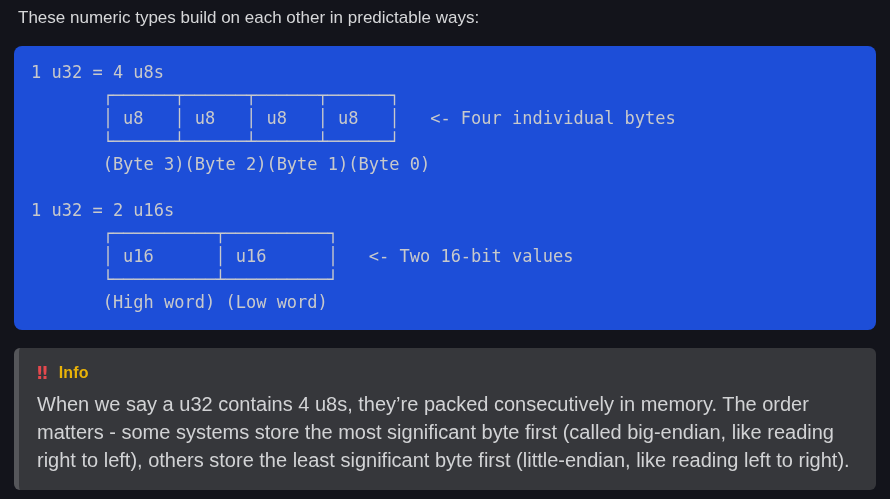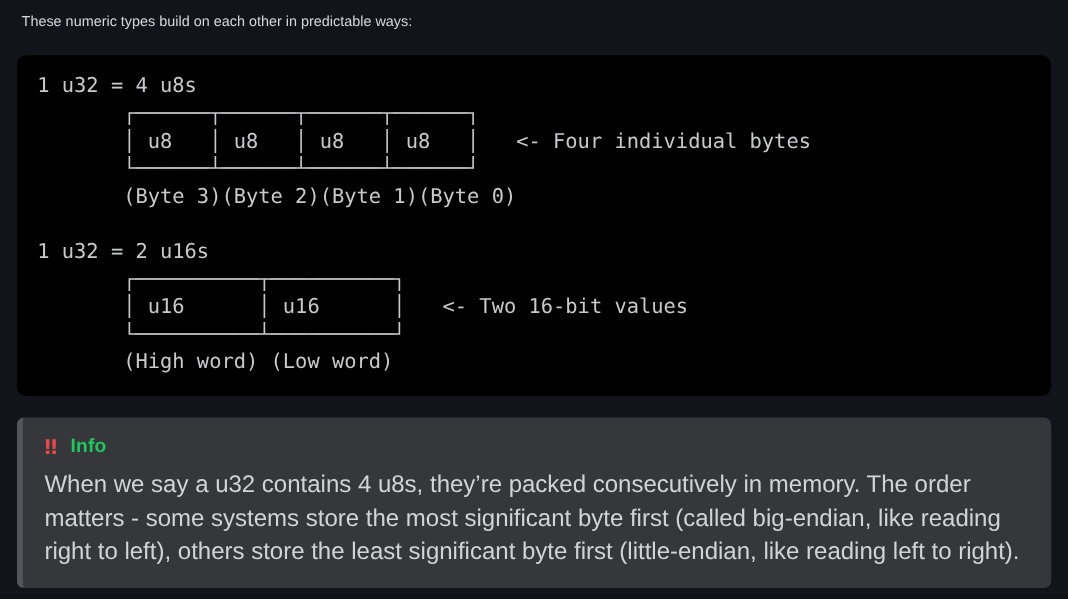--- a/index.html
+++ b/index.html
@@ -6,29 +6,29 @@
   body {
     width: 890px;
     height: 499px;
     background: #13141b;
     font-family: "Liberation Sans", sans-serif;
     overflow: hidden;
   }
   .heading {
     margin: 0;
     padding: 6px 18px 0 18px;
-    font-size: 12px;
+    font-size: 17px;
     line-height: 24px;
     color: #d6d7d9;
   }
   .code-block {
     margin: 16px 14px 0 14px;
     box-sizing: border-box;
     height: 284px;
-    background: #000000;
+    background: #1d4ed8;
     border-radius: 8px;
     padding: 15px 18px 16px 17px;
     overflow: hidden;
   }
   .code {
     margin: 0;
     font-family: "DejaVu Sans Mono", monospace;
     font-size: 17px;
     line-height: 23px;
     color: #c8c9cb;
@@ -51,21 +51,21 @@
   .callout-icon {
     font-family: "DejaVu Sans", sans-serif;
     font-size: 17px;
     font-weight: bold;
     color: #e5484d;
     line-height: 20px;
   }
   .callout-title {
     font-size: 16px;
     font-weight: 700;
-    color: #22c55e;
+    color: #eab308;
     letter-spacing: 0.2px;
     line-height: 20px;
   }
   .callout-body {
     margin: 7px 0 0 0;
     font-size: 20px;
     line-height: 28px;
     color: #d2d3d5;
     max-width: 820px;
   }

